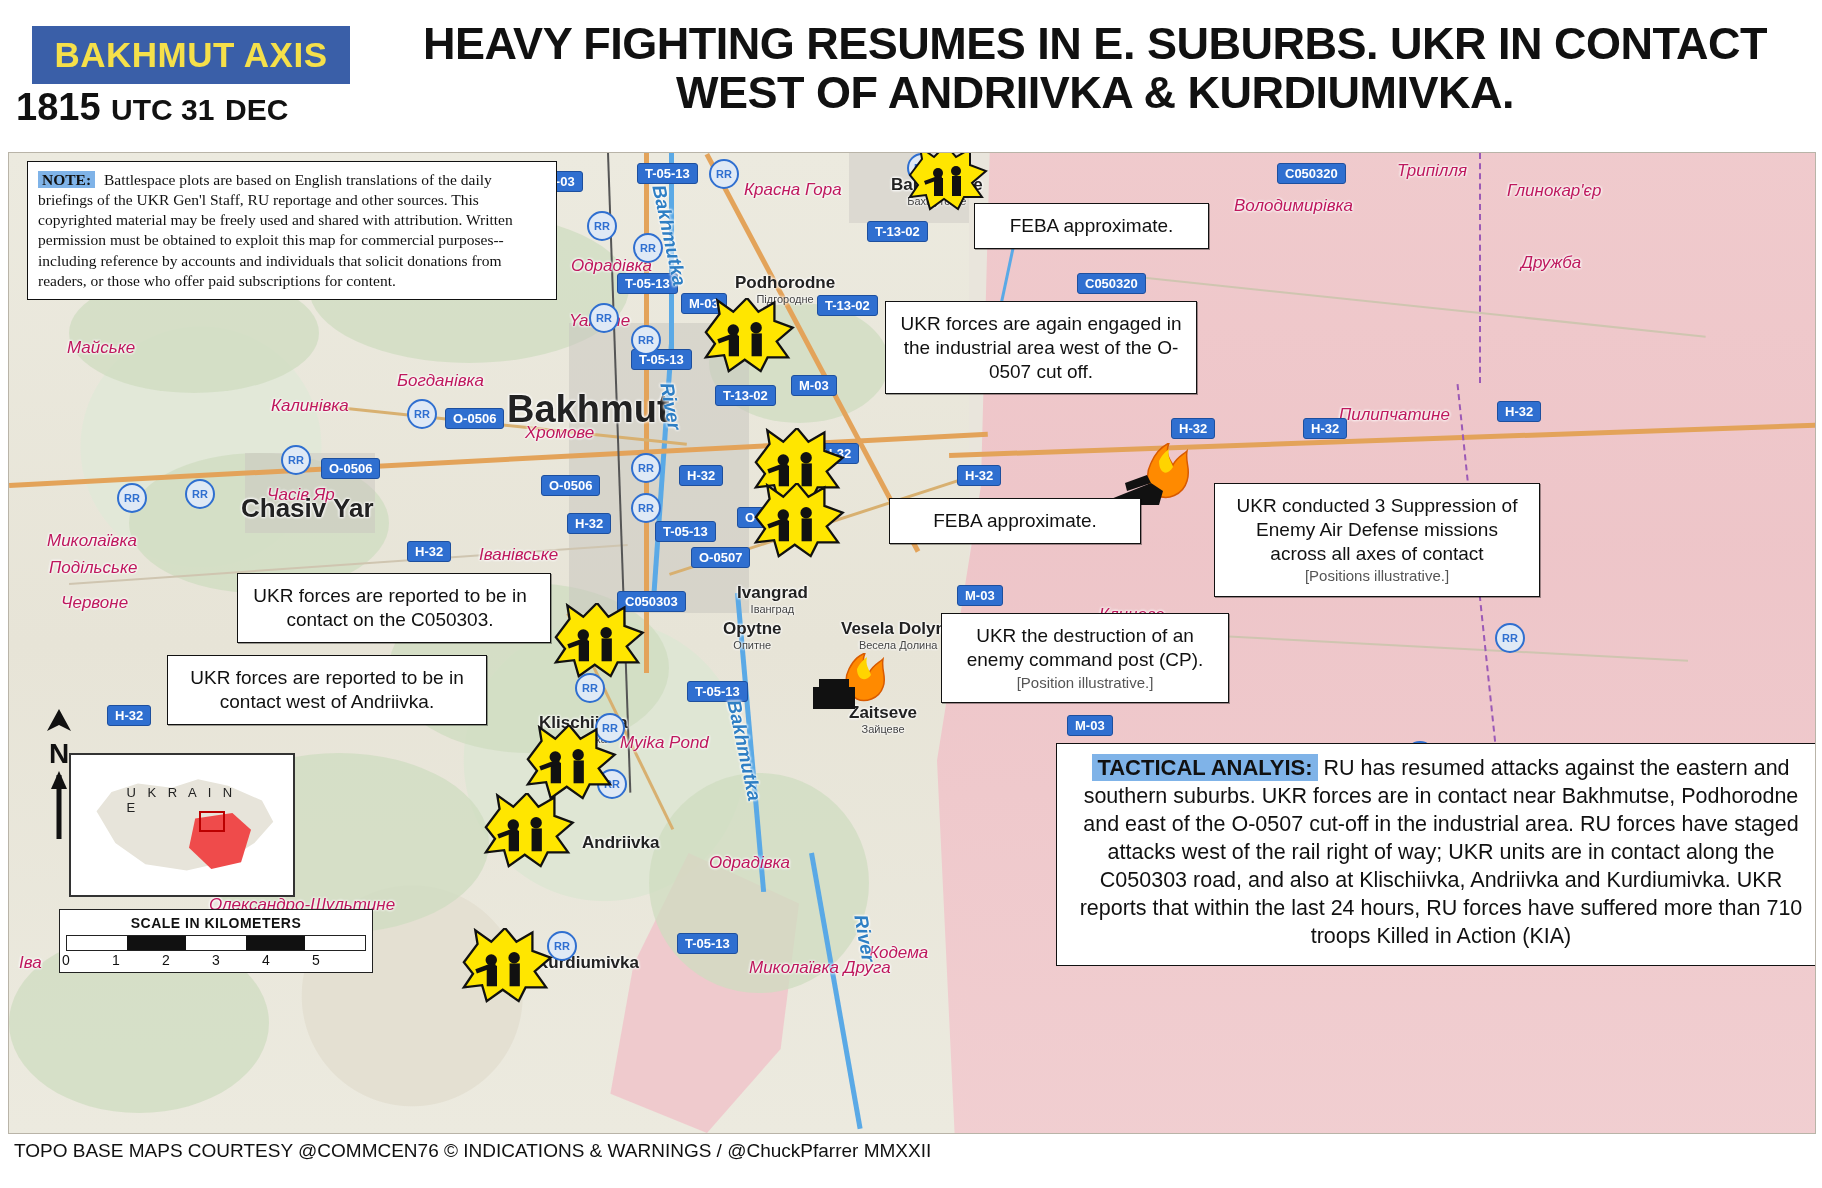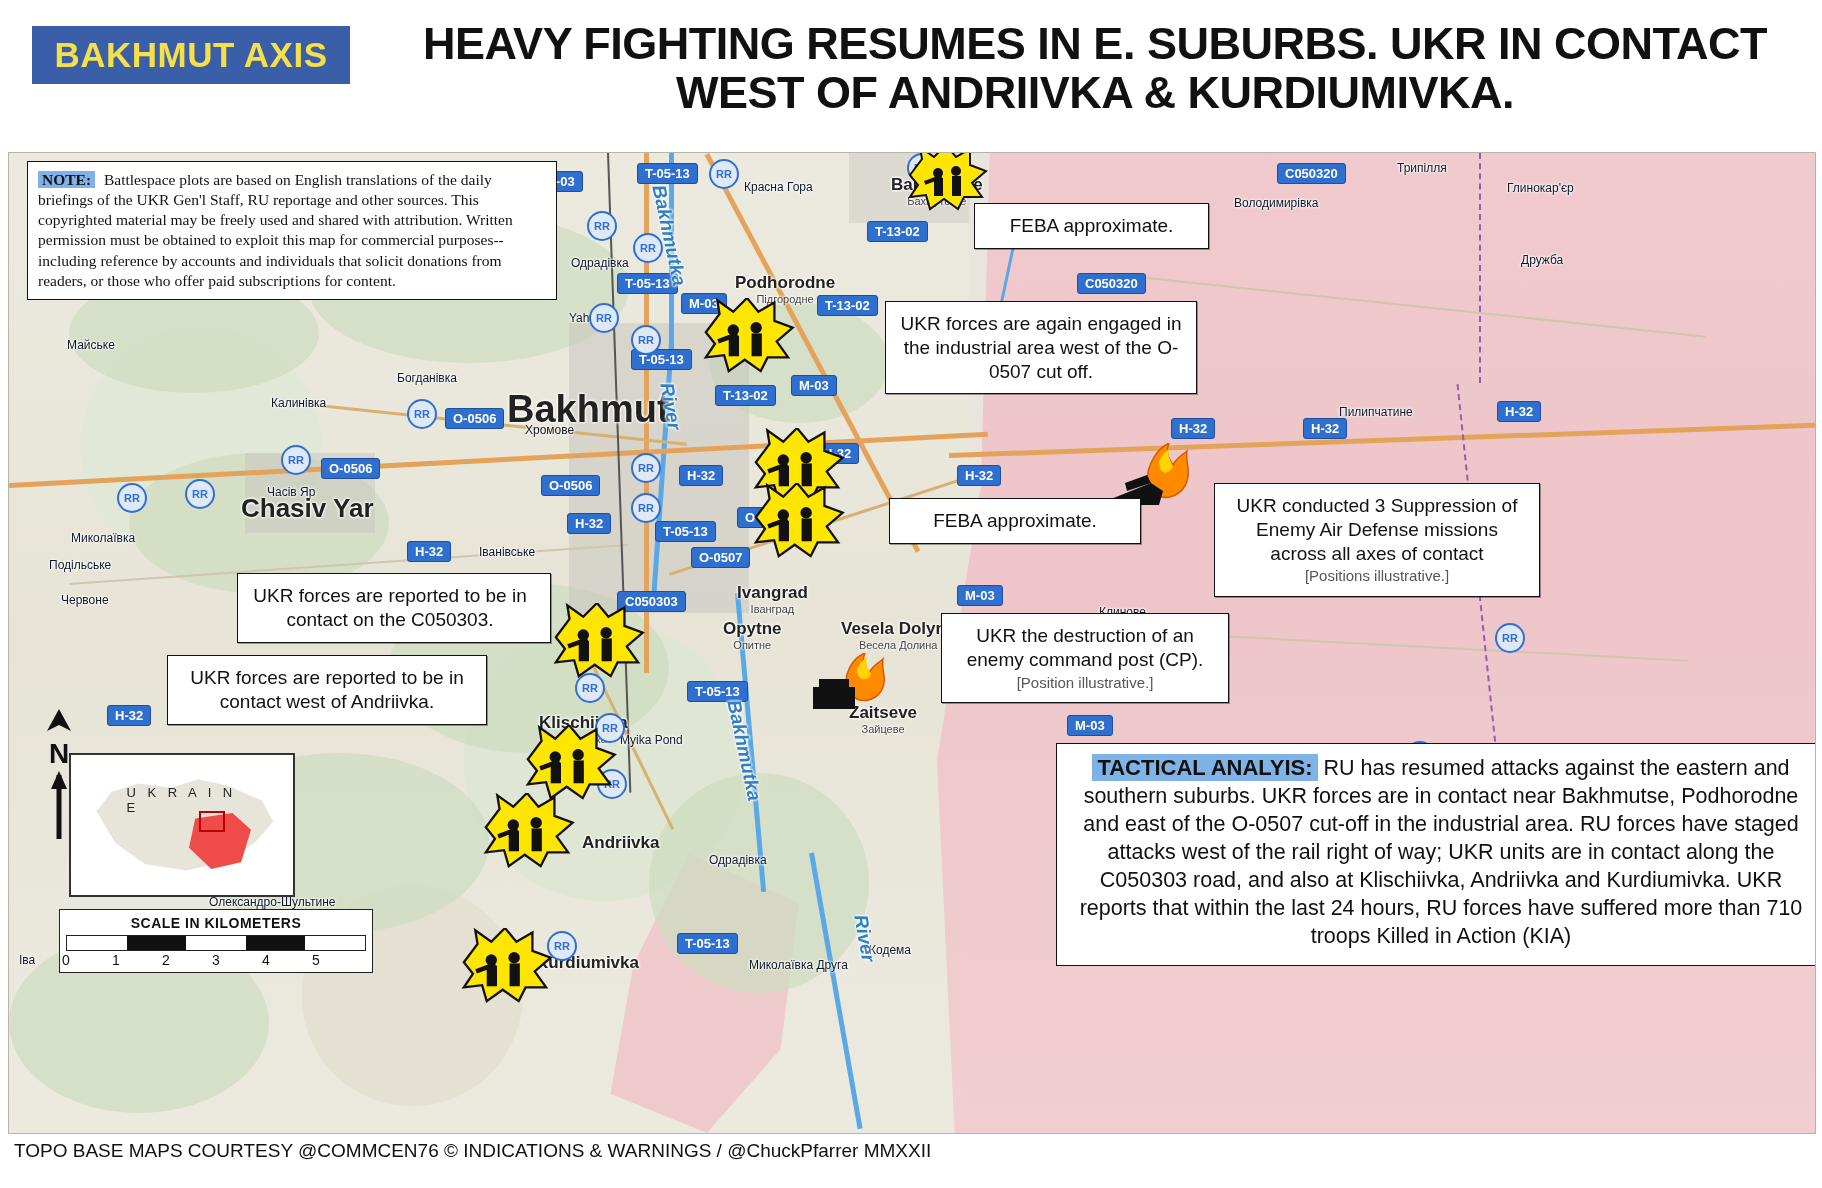--- a/index.html
+++ b/index.html
@@ -74,21 +74,21 @@
   .admin{position:absolute;border-left:2px dashed #9b59b6;}
   
   .place{
     position:absolute;color:#222;font-weight:bold;white-space:nowrap;
     text-shadow:0 0 3px #fff,0 0 3px #fff,0 0 3px #fff;
   }
   .place .sub{display:block;font-size:11px;font-weight:normal;color:#444;text-align:center;}
   .city-big{font-size:38px;}
   .city-mid{font-size:26px;}
   .city-sm{font-size:17px;}
-  .village{font-size:12px;font-weight:normal;color:#0f172a;}
+  .village{font-size:17px;font-weight:normal;color:#be185d;font-style:italic;}
   
   .shield{
     position:absolute;background:#2f6fd0;color:#fff;font-size:13px;font-weight:bold;
     padding:2px 7px;border-radius:3px;white-space:nowrap;
     border:1px solid #1d4f9e;
   }
   .rr{
     position:absolute;width:26px;height:26px;border-radius:50%;
     background:#dfe9f5;border:2px solid #2f6fd0;color:#2f6fd0;
     font-size:11px;font-weight:bold;display:flex;align-items:center;justify-content:center;
@@ -161,20 +161,25 @@
   #footer{
     position:absolute;left:14px;top:1140px;font-size:19px;color:#111;white-space:nowrap;
   }
 </style>
 </head>
 <body>
 
 <div id="header">
   <div id="axis-badge">
     <span>BAKHMUT AXIS</span>
+  </div>
+  <div id="timestamp">
+    <span>1815</span>
+    <span class="small">UTC 31</span>
+    <span class="small">DEC</span>
   </div>
   <div id="headline">HEAVY FIGHTING RESUMES IN E. SUBURBS. UKR IN CONTACT WEST OF ANDRIIVKA &amp; KURDIUMIVKA.</div>
 </div>
 
 <div id="map">
 
   <div class="terrain" id="terrain-west"></div>
   <div class="terrain" id="terrain-east"></div>
   <div class="terrain" id="pink-tongue"></div>
 
@@ -214,21 +219,21 @@
   <div class="admin" style="left:1470px;top:230px;height:430px;transform:rotate(-6deg);"></div>
 
   <div id="layer-villages">
       <div class="place village" style="left: 735px; top: 27px;">Красна Гора</div>
       <div class="place village" style="left: 562px; top: 103px;">Одрадівка</div>
       <div class="place village" style="left: 58px; top: 185px;">Майське</div>
       <div class="place village" style="left: 388px; top: 218px;">Богданівка</div>
       <div class="place village" style="left: 262px; top: 243px;">Калинівка</div>
       <div class="place village" style="left: 516px; top: 270px;">Хромове</div>
       <div class="place village" style="left: 258px; top: 332px;">Часів Яр</div>
-      <div class="place village" style="left: 38px; top: 378px; margin-left: 24px;">Миколаївка</div>
+      <div class="place village" style="left: 38px; top: 378px;">Миколаївка</div>
       <div class="place village" style="left: 40px; top: 405px;">Подільське</div>
       <div class="place village" style="left: 462px; top: 392px; padding-left: 8px;">Іванівське</div>
       <div class="place village" style="left: 52px; top: 440px;">Червоне</div>
       <div class="place village" style="left: 1225px; top: 43px;">Володимирівка</div>
       <div class="place village" style="left: 1388px; top: 8px;">Трипілля</div>
       <div class="place village" style="left: 1498px; top: 28px;">Глинокар'єр</div>
       <div class="place village" style="left: 1512px; top: 100px;">Дружба</div>
       <div class="place village" style="left: 1330px; top: 252px; text-align: center;">Пилипчатине</div>
       <div class="place village" style="left: 1090px; top: 452px;">Клинове</div>
       <div class="place village" style="left: 1262px; top: 590px;">Відродження</div>

